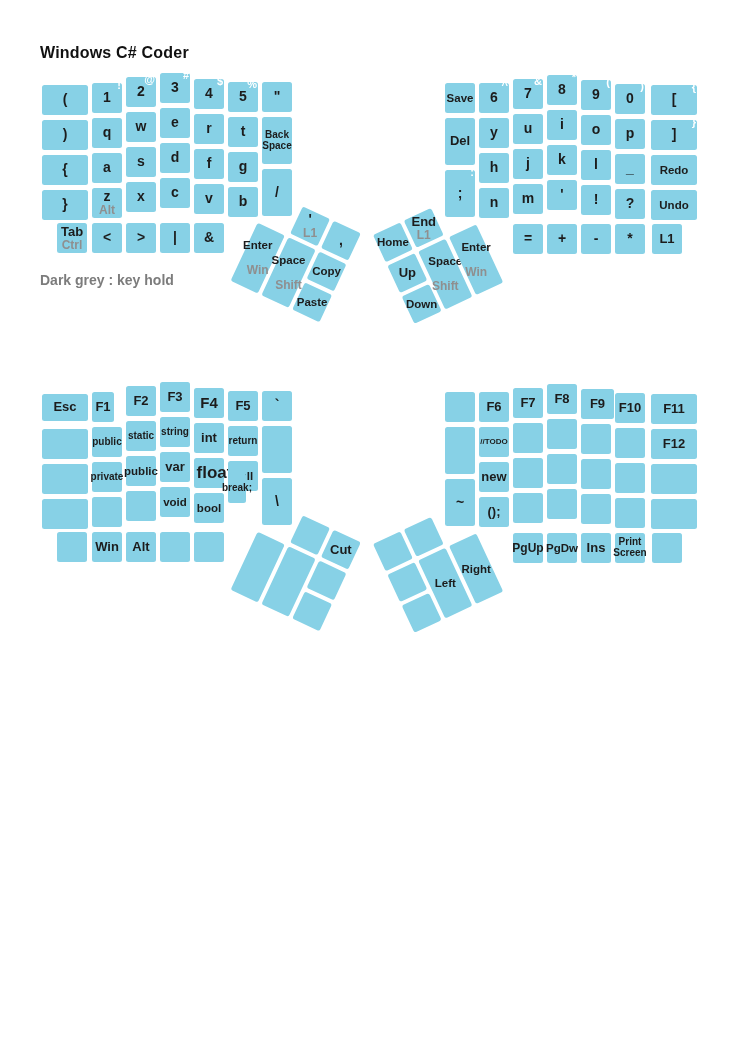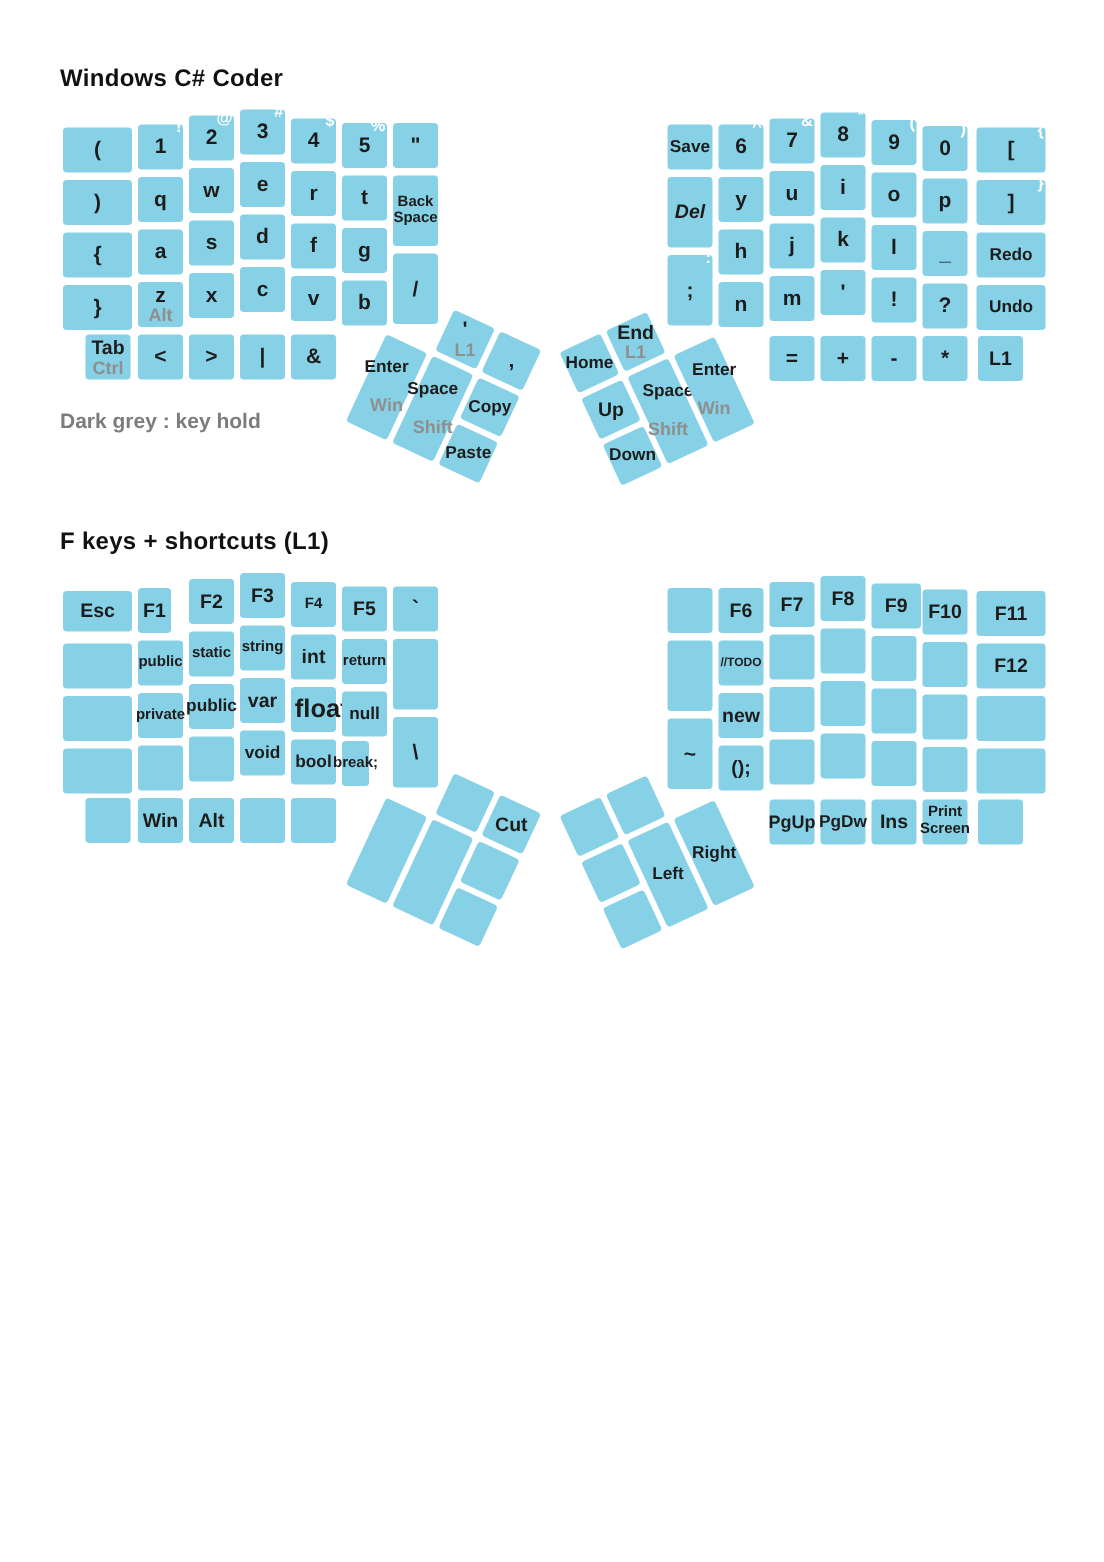--- a/index.html
+++ b/index.html
@@ -20,21 +20,20 @@
   .hold{display:block;color:#8f8f8f;font-size:12px;white-space:nowrap;}
   .sh{position:absolute;top:-4px;right:1px;font-size:11px;color:#ffffff;}
   .thumb{position:absolute;width:102px;height:102px;transform-origin:0 0;}
 </style>
 </head>
 <body>
 
 <div class="canvas">
   <h1 class="ttl" style="top:44px">Windows C# Coder</h1>
   <div class="note">Dark grey : key hold</div>
-  <h1 class="ttl" style="top:353px">F keys + shortcuts (L1)</h1>
   <div id="keys">
       <div class="key" style="left: 42px; top: 85px; width: 46px; height: 30px;">
         <div class="ctr">
           <span class="tap" style="font-size: 14px; white-space: nowrap;">(</span>
         </div>
       </div>
       <div class="key" style="left: 92px; top: 83px; width: 30px; height: 30px;">
         <div class="ctr">
           <span class="tap" style="font-size: 14px; white-space: nowrap;">1</span>
         </div>
@@ -232,21 +231,21 @@
         <span class="sh">)</span>
       </div>
       <div class="key" style="left: 651px; top: 85px; width: 46px; height: 30px;">
         <div class="ctr">
           <span class="tap" style="font-size: 14px; white-space: nowrap;">[</span>
         </div>
         <span class="sh">{</span>
       </div>
       <div class="key" style="left: 445px; top: 118px; width: 30px; height: 47px;">
         <div class="ctr">
-          <span class="tap" style="font-size: 13px; white-space: nowrap; font-style: italic;">Del</span>
+          <span class="tap" style="font-size: 13px; white-space: nowrap;">Del</span>
         </div>
       </div>
       <div class="key" style="left: 479px; top: 118px; width: 30px; height: 30px;">
         <div class="ctr">
           <span class="tap" style="font-size: 14px; white-space: nowrap;">y</span>
         </div>
       </div>
       <div class="key" style="left: 513px; top: 114px; width: 30px; height: 30px;">
         <div class="ctr">
           <span class="tap" style="font-size: 14px; white-space: nowrap;">u</span>
@@ -449,21 +448,21 @@
           <span class="tap" style="font-size: 13px; white-space: nowrap;">F2</span>
         </div>
       </div>
       <div class="key" style="left: 160px; top: 382px; width: 30px; height: 30px;">
         <div class="ctr">
           <span class="tap" style="font-size: 13px; white-space: nowrap;">F3</span>
         </div>
       </div>
       <div class="key" style="left: 194px; top: 388px; width: 30px; height: 30px;">
         <div class="ctr">
-          <span class="tap" style="font-size: 10px; white-space: nowrap;">F4</span>
+          <span class="tap" style="font-size: 15px; white-space: nowrap;">F4</span>
         </div>
       </div>
       <div class="key" style="left: 228px; top: 391px; width: 30px; height: 30px;">
         <div class="ctr">
           <span class="tap" style="font-size: 13px; white-space: nowrap;">F5</span>
         </div>
       </div>
       <div class="key" style="left: 262px; top: 391px; width: 30px; height: 30px;">
         <div class="ctr">
           <span class="tap" style="font-size: 14px; white-space: nowrap;">`</span>
@@ -528,21 +527,21 @@
       <div class="key" style="left: 160px; top: 487px; width: 30px; height: 30px;">
         <div class="ctr">
           <span class="tap" style="font-size: 11.5px; white-space: nowrap;">void</span>
         </div>
       </div>
       <div class="key" style="left: 194px; top: 493px; width: 30px; height: 30px;">
         <div class="ctr">
           <span class="tap" style="font-size: 11.5px; white-space: nowrap;">bool</span>
         </div>
       </div>
-      <div class="key" style="left: 228px; top: 494px; width: 18px; height: 30px; text-decoration: underline;">
+      <div class="key" style="left: 228px; top: 473px; width: 18px; height: 30px; text-decoration: underline;">
         <div class="ctr">
           <span class="tap" style="font-size: 10px; white-space: nowrap;">break;</span>
         </div>
       </div>
       <div class="key" style="left: 262px; top: 478px; width: 30px; height: 47px;">
         <div class="ctr">
           <span class="tap" style="font-size: 14px; white-space: nowrap;">\</span>
         </div>
       </div>
       <div class="key" style="left: 57px; top: 532px; width: 30px; height: 30px;"></div>

